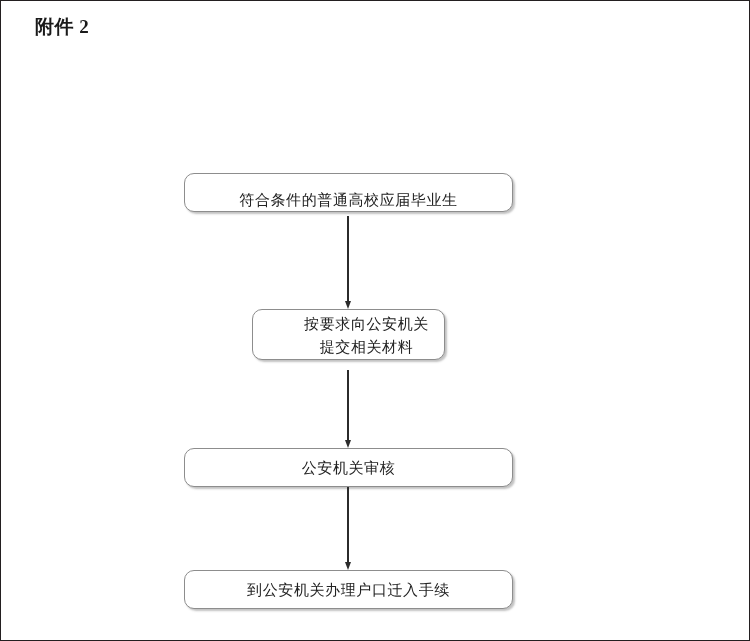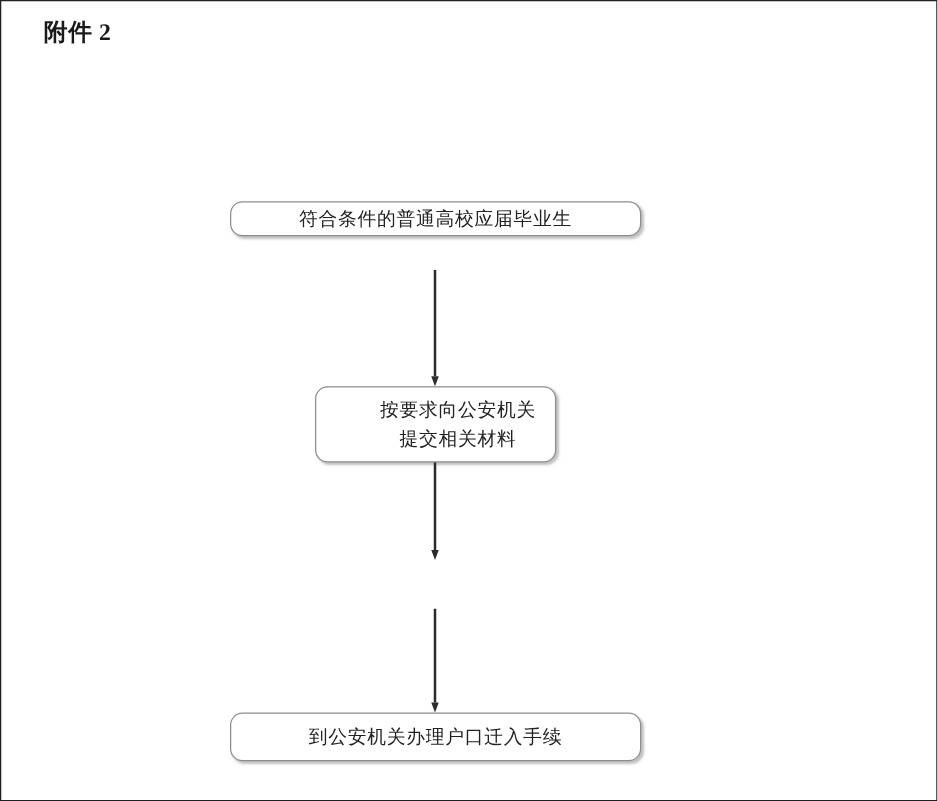--- a/index.html
+++ b/index.html
@@ -77,22 +77,22 @@
     line-height: 23px;
     letter-spacing: 0.6px;
   }
   .flow-node .node-text {
     display: block;
     width: 100%;
     white-space: pre-line;
   }
 
   
-  #node-0 { left: 183px; top: 160px; width: 329px; height: 28px; }
-  #node-1 { left: 251px; top: 308px; width: 193px; height: 61px; padding-left: 36px; }
+  #node-0 { left: 183px; top: 172px; width: 329px; height: 39px; align-items: flex-end; }
+  #node-1 { left: 251px; top: 308px; width: 193px; height: 51px; padding-left: 36px; }
   #node-2 { left: 183px; top: 447px; width: 329px; height: 39px; }
   #node-3 { left: 183px; top: 569px; width: 329px; height: 39px; }
 
   
   .connector {
     position: absolute;
     left: 344px;
     width: 7px;
   }
   .connector .conn-line {
@@ -146,20 +146,23 @@
     <div class="flow-node" id="node-1">
       <span class="node-text">按要求向公安机关
 提交相关材料</span>
     </div>
 
     <div class="connector" id="connector-1">
       <div class="conn-line"></div>
       <div class="conn-head"></div>
     </div>
 
+    <div class="flow-node" id="node-2">
+      <span class="node-text">公安机关审核</span>
+    </div>
 
     <div class="connector" id="connector-2">
       <div class="conn-line"></div>
       <div class="conn-head"></div>
     </div>
 
     <div class="flow-node" id="node-3">
       <span class="node-text">到公安机关办理户口迁入手续</span>
     </div>
 

